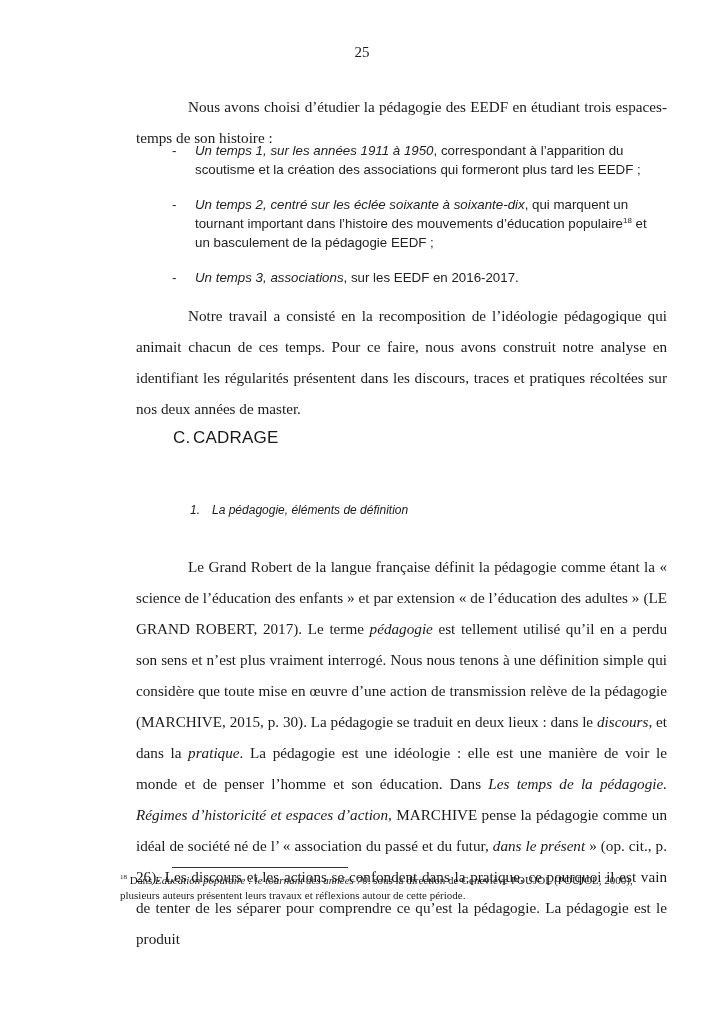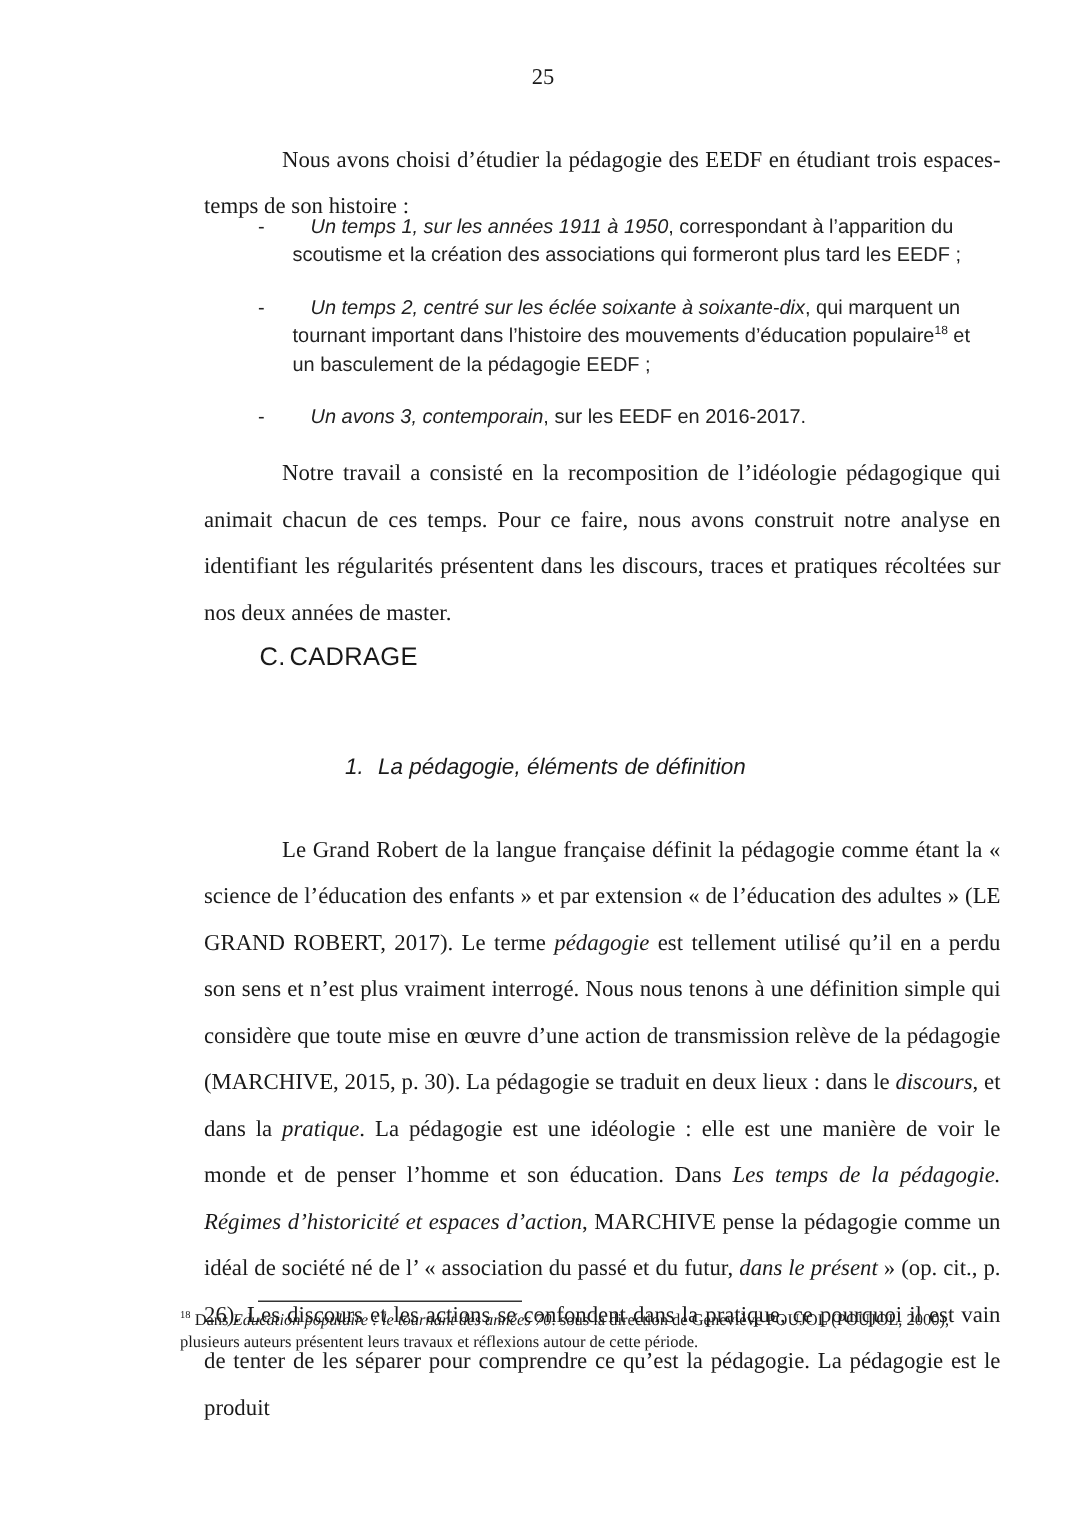--- a/index.html
+++ b/index.html
@@ -6,25 +6,25 @@
   body { width: 724px; height: 1024px; position: relative; overflow: hidden; color: #1a1a1a; }
   .page { position: absolute; left: 0; top: 0; width: 724px; height: 1024px; background: #fff; }
   .serif { font-family: "Liberation Serif", "DejaVu Serif", serif; }
   .sans  { font-family: "Liberation Sans", "DejaVu Sans", sans-serif; }
   .page-number { position: absolute; top: 44px; left: 0; width: 724px; text-align: center; font-size: 15px; }
   .para { position: absolute; left: 120px; width: 531px; font-size: 15.2px; line-height: 31px; text-align: justify; margin: 16px; }
   .para .indent { display: inline-block; width: 52px; }
   .list { position: absolute; left: 172px; width: 480px; margin: 0; padding: 0; list-style: none; }
   .list li { position: relative; padding-left: 23px; font-size: 13.3px; line-height: 19px; margin-bottom: 16px; color: #222; }
   .list li .dash { position: absolute; left: 0; top: 0; }
-  .list em { font-style: italic; margin-left: 12px; }
+  .list em { font-style: italic; }
   sup { font-size: 8px; line-height: 0; vertical-align: super; }
   .section-heading { position: absolute; left: 173px; top: 428px; font-size: 17px; letter-spacing: 0.2px; }
   .section-heading .num { display: inline-block; width: 20px; }
-  .sub-heading { position: absolute; left: 190px; top: 503px; font-size: 15px; font-style: italic; margin-left: 40px; }
+  .sub-heading { position: absolute; left: 190px; top: 503px; font-size: 12px; font-style: italic; }
   .sub-heading .num { display: inline-block; width: 22px; }
   .footnote-rule { position: absolute; left: 172px; top: 867px; width: 176px; border-top: 1px solid #333; }
   .footnote { position: absolute; left: 120px; top: 873px; width: 531px; font-size: 11px; line-height: 15px; margin: 0; }
   .footnote sup { font-size: 7px; }
   em { font-style: italic; }
 </style>
 </head>
 <body>
 
 <div class="page">
@@ -34,21 +34,21 @@
   <p class="para serif" style="top:75px;"><span class="indent"></span><span>Nous avons choisi d’étudier la pédagogie des EEDF en étudiant trois espaces-temps de son histoire :</span></p>
 
   <ul class="list sans" style="top:141px;">
     <li>
       <span class="dash">-</span><em>Un temps 1, sur les années 1911 à 1950</em><span>, correspondant à l’apparition du scoutisme et la création des associations qui formeront plus tard les EEDF ;</span>
     </li>
     <li>
       <span class="dash">-</span><em>Un temps 2, centré sur les éclée soixante à soixante-dix</em><span>, qui marquent un tournant important dans l’histoire des mouvements d’éducation populaire</span><sup>18</sup><span> et un basculement de la pédagogie EEDF ;</span>
     </li>
     <li>
-      <span class="dash">-</span><em>Un avons 3, contemporain</em><span>, sur les EEDF en 2016-2017.</span>
+      <span class="dash">-</span><em>Un temps 3, associations</em><span>, sur les EEDF en 2016-2017.</span>
     </li>
   </ul>
 
   <p class="para serif" style="top:284px;"><span class="indent"></span><span>Notre travail a consisté en la recomposition de l’idéologie pédagogique qui animait chacun de ces temps. Pour ce faire, nous avons construit notre analyse en identifiant les régularités présentent dans les discours, traces et pratiques récoltées sur nos deux années de master.</span></p>
 
   <div class="section-heading sans"><span class="num">C.</span><span>CADRAGE</span></div>
 
 
   <div class="sub-heading sans"><span class="num">1.</span><span>La pédagogie, éléments de définition</span></div>
 

